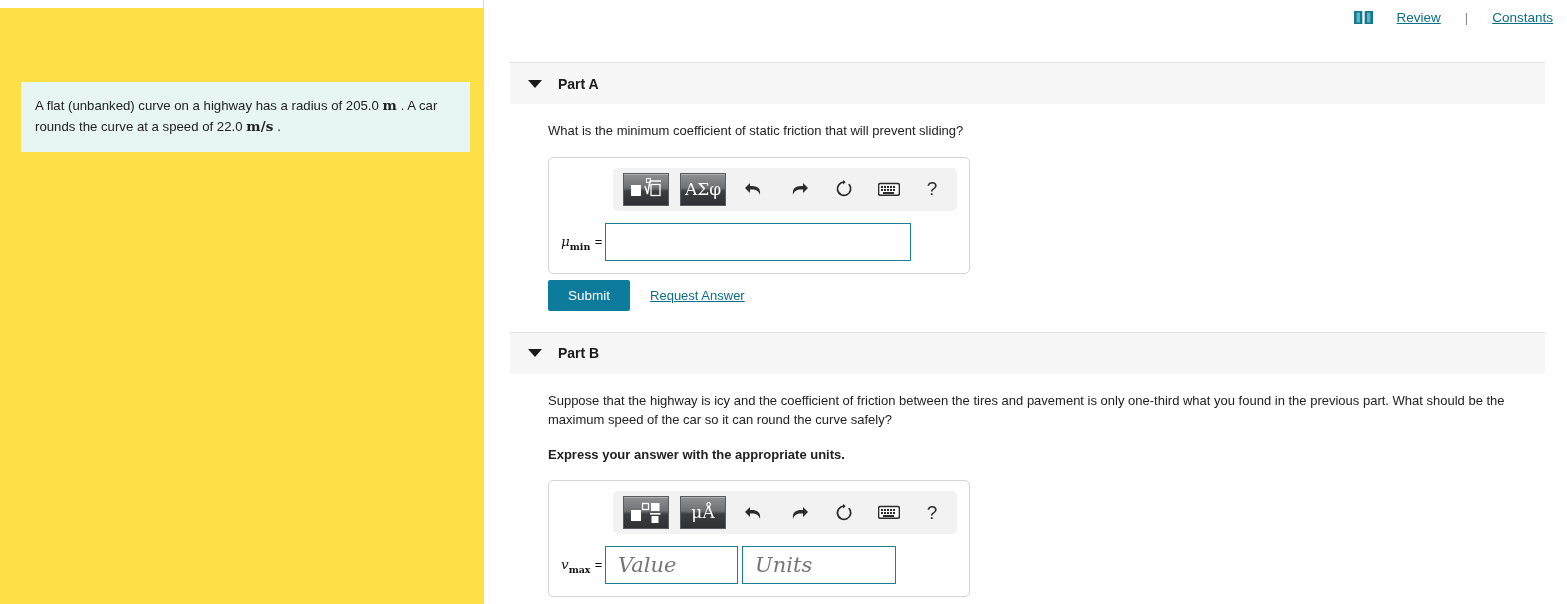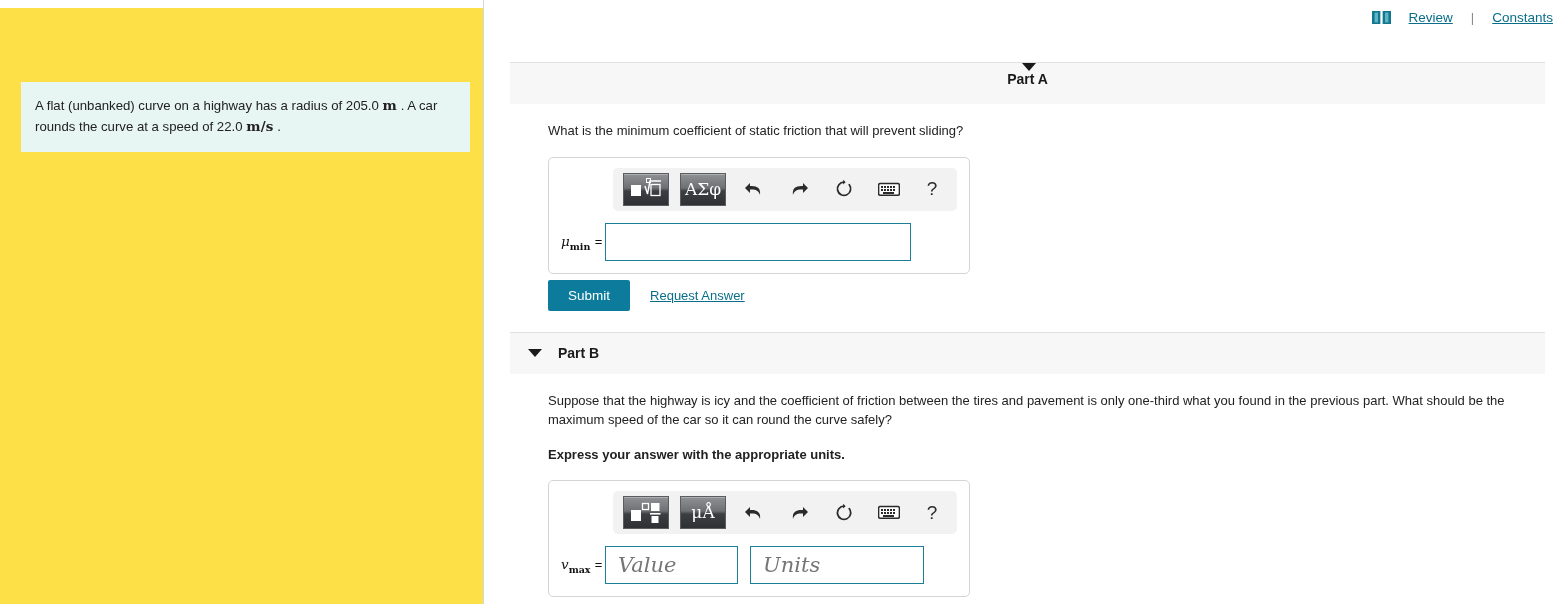--- a/index.html
+++ b/index.html
@@ -8,21 +8,21 @@
     width: 1567px; height: 604px;
     background: #ffffff;
     font-family: "Liberation Sans", sans-serif;
     overflow: hidden;
   }
   .page { position: relative; width: 1567px; height: 604px; background:#fff; }
 
   
   .toplinks {
     position: absolute; right: 14px; top: 10px;
-    display: flex; align-items: center; gap: 16px;
+    display: flex; align-items: center; gap: 22px;
     font-size: 13px; color: #0a6e8a;
   }
   .book-icon { display:inline-block; width:19px; height:13px; position:relative; margin-right:2px; }
   .book-icon svg { display:block; }
   .toplink { color:#0a6e8a; text-decoration: underline; cursor:pointer; font-size:13.5px; }
   .sep { color:#888; font-size:13px; padding:0 2px; }
 
   
   .left-panel { position:absolute; left:0; top:8px; width:483px; height:604px; background:#fde047; }
   .divider { position:absolute; left:483px; top:0; width:1px; height:604px; background:#cfd8dd; }
@@ -86,21 +86,21 @@
   }
   .field-label sub { font-style:normal; font-weight:bold; font-size:9.5px; }
   .eqsign { font-family:"Liberation Sans", sans-serif; font-style:normal; font-size:13px; }
   .inp {
     border:1px solid #1b7f96; background:#fff; height:38px;
     font-family:"DejaVu Serif", serif; font-style:italic; font-size:21px; color:#b4b8bc;
     padding:2px 12px; outline:none;
   }
   .inp-a { width:306px; }
   .inp-v { width:133px; }
-  .inp-u { width:174px; margin-left:12px; }
+  .inp-u { width:154px; margin-left:4px; }
 
   
   .actions { display:flex; align-items:center; gap:20px; margin-top:6px; }
   .submit-btn {
     background:#0d7c9c; color:#fff; border:none; border-radius:2px;
     font-size:13.5px; padding:8px 20px; cursor:pointer;
     font-family:"Liberation Sans", sans-serif;
   }
   .req-link { color:#0a6e8a; text-decoration:underline; font-size:13px; cursor:pointer; }
 </style>
@@ -130,21 +130,21 @@
       <span class="mathu">m</span>
       <span>. A car rounds the curve at a speed of 22.0</span>
       <span class="mathu">m/s</span>
       <span>.</span>
     </div>
   </div>
   <div class="divider"></div>
 
   <div class="content">
 
-    <div class="part-header" style="margin-top:62px;flex-direction:column;">
+    <div class="part-header" style="margin-top:62px;">
       <div class="caret"></div>
       <div class="part-title">Part A</div>
     </div>
 
     <div class="part-body">
       <div class="question">What is the minimum coefficient of static friction that will prevent sliding?</div>
 
       <div class="answer-box">
         <div class="toolbar">
           <div class="tb-btn">

